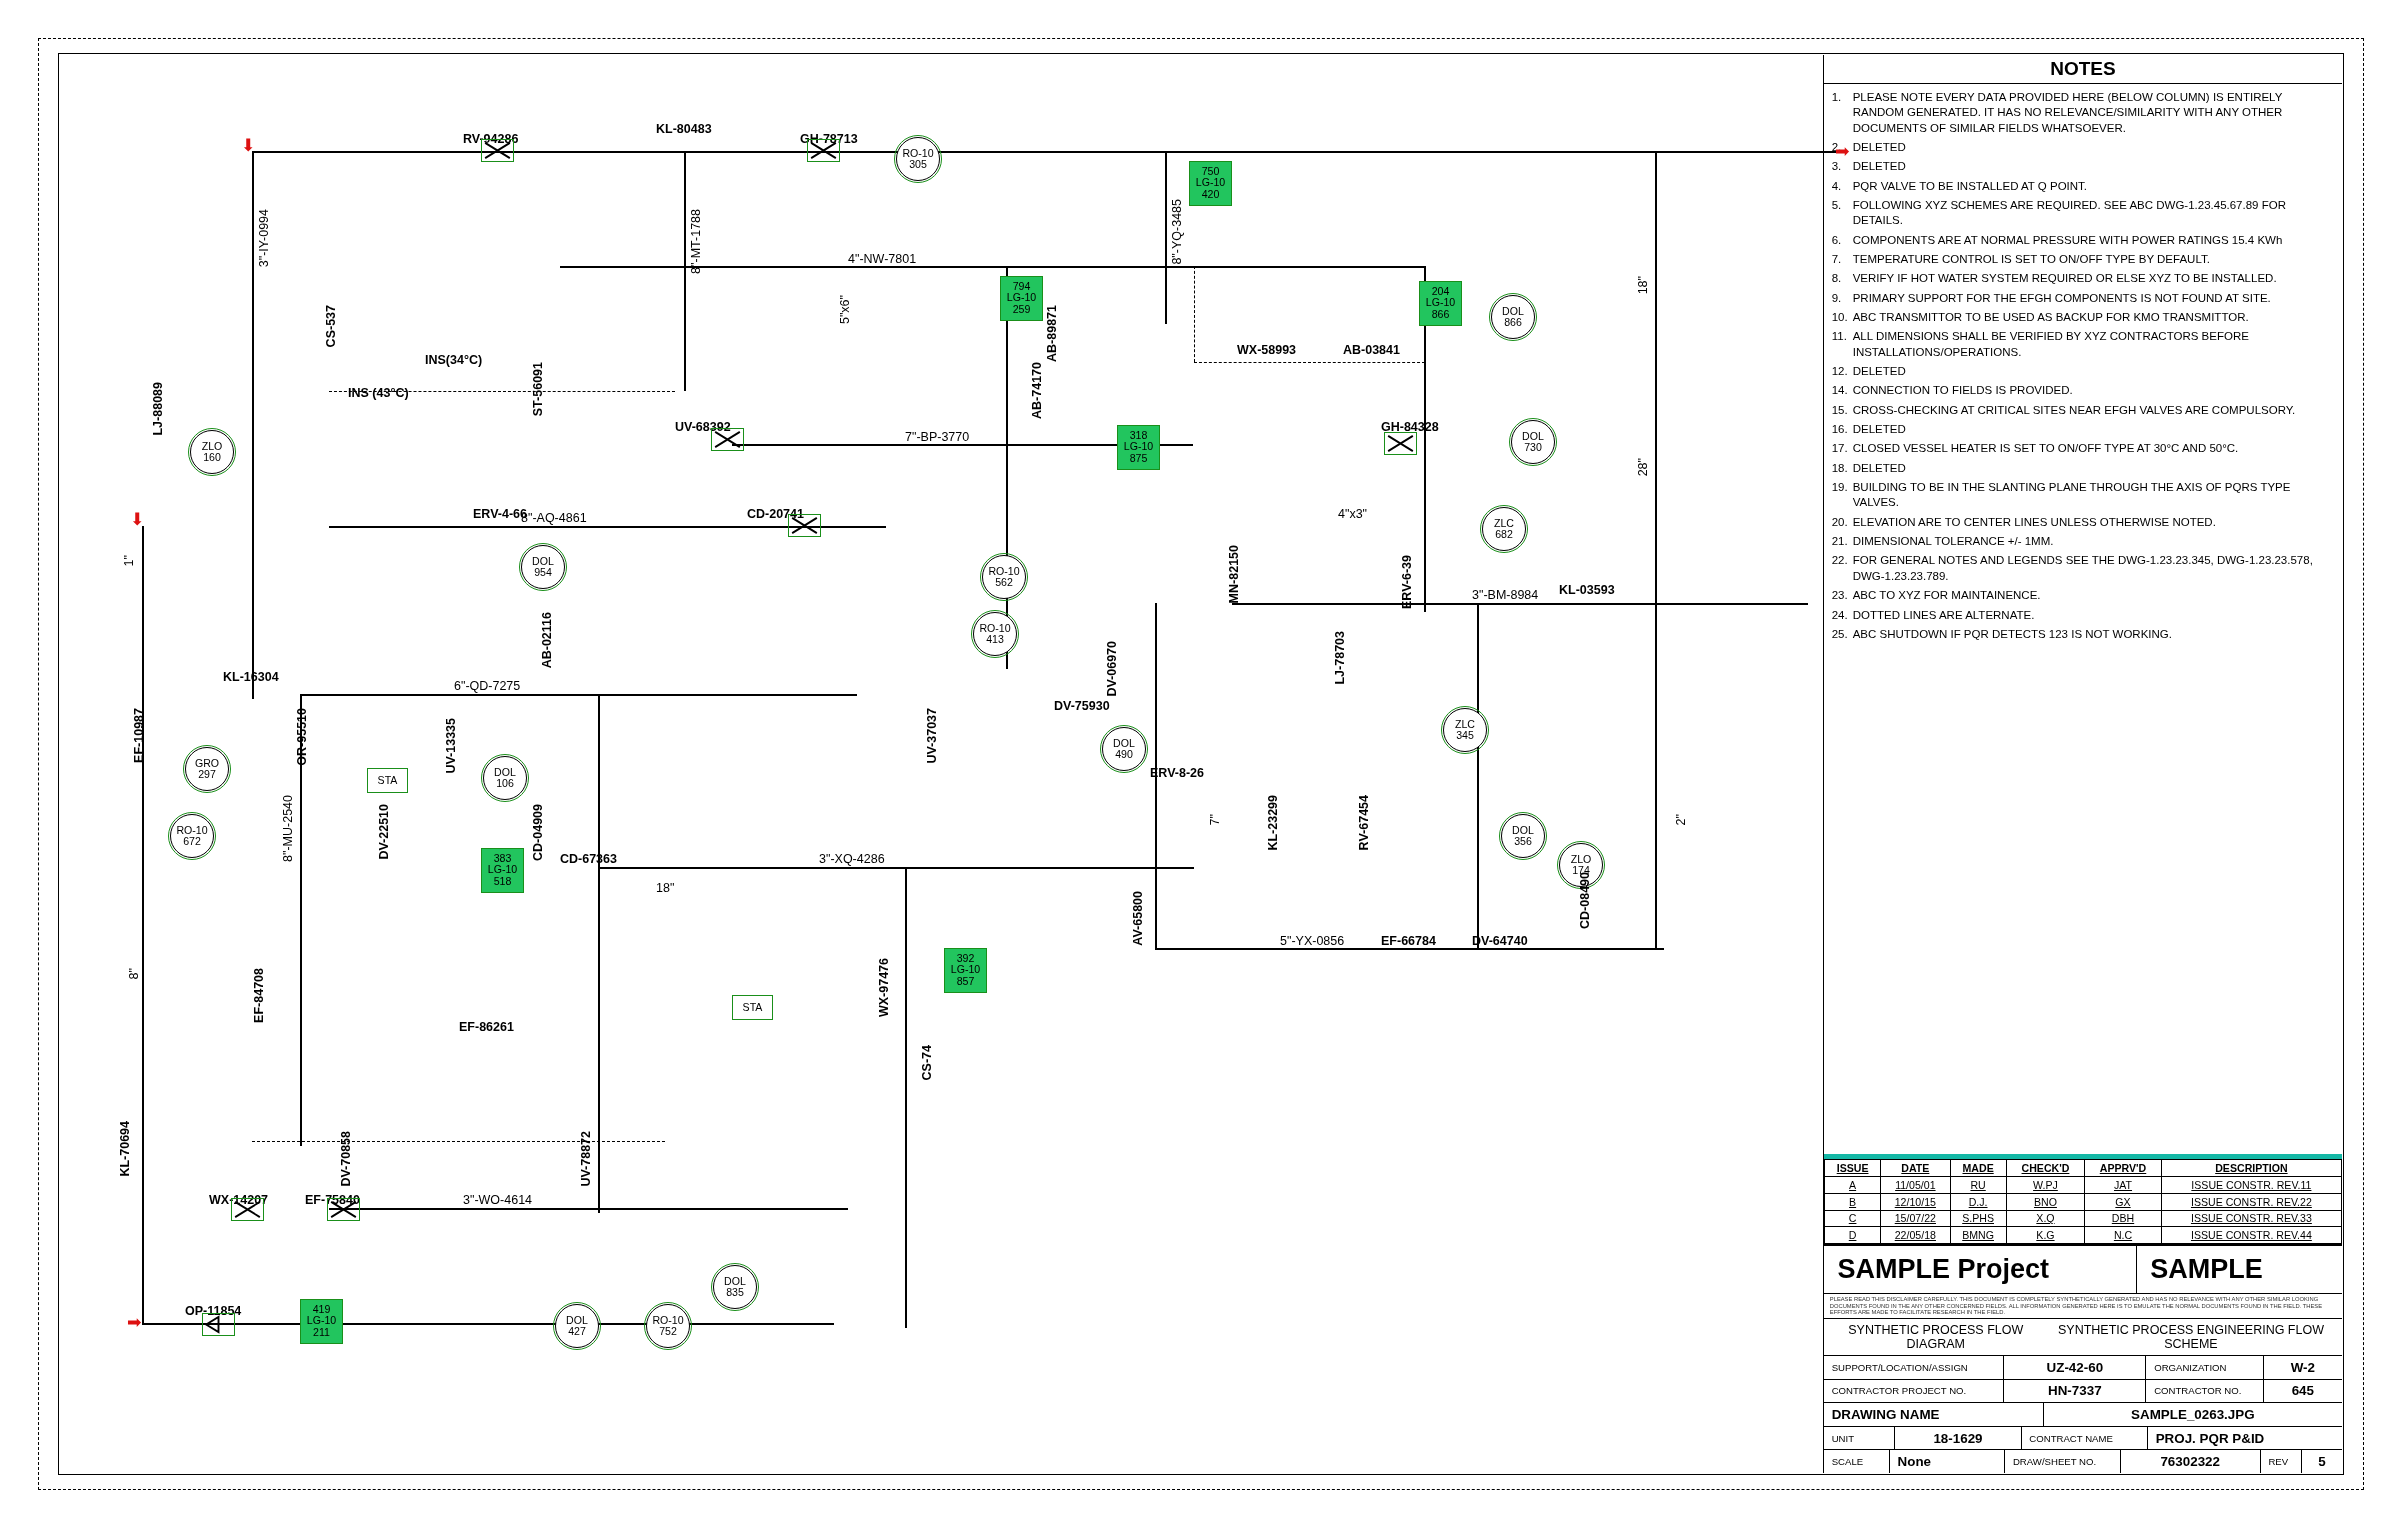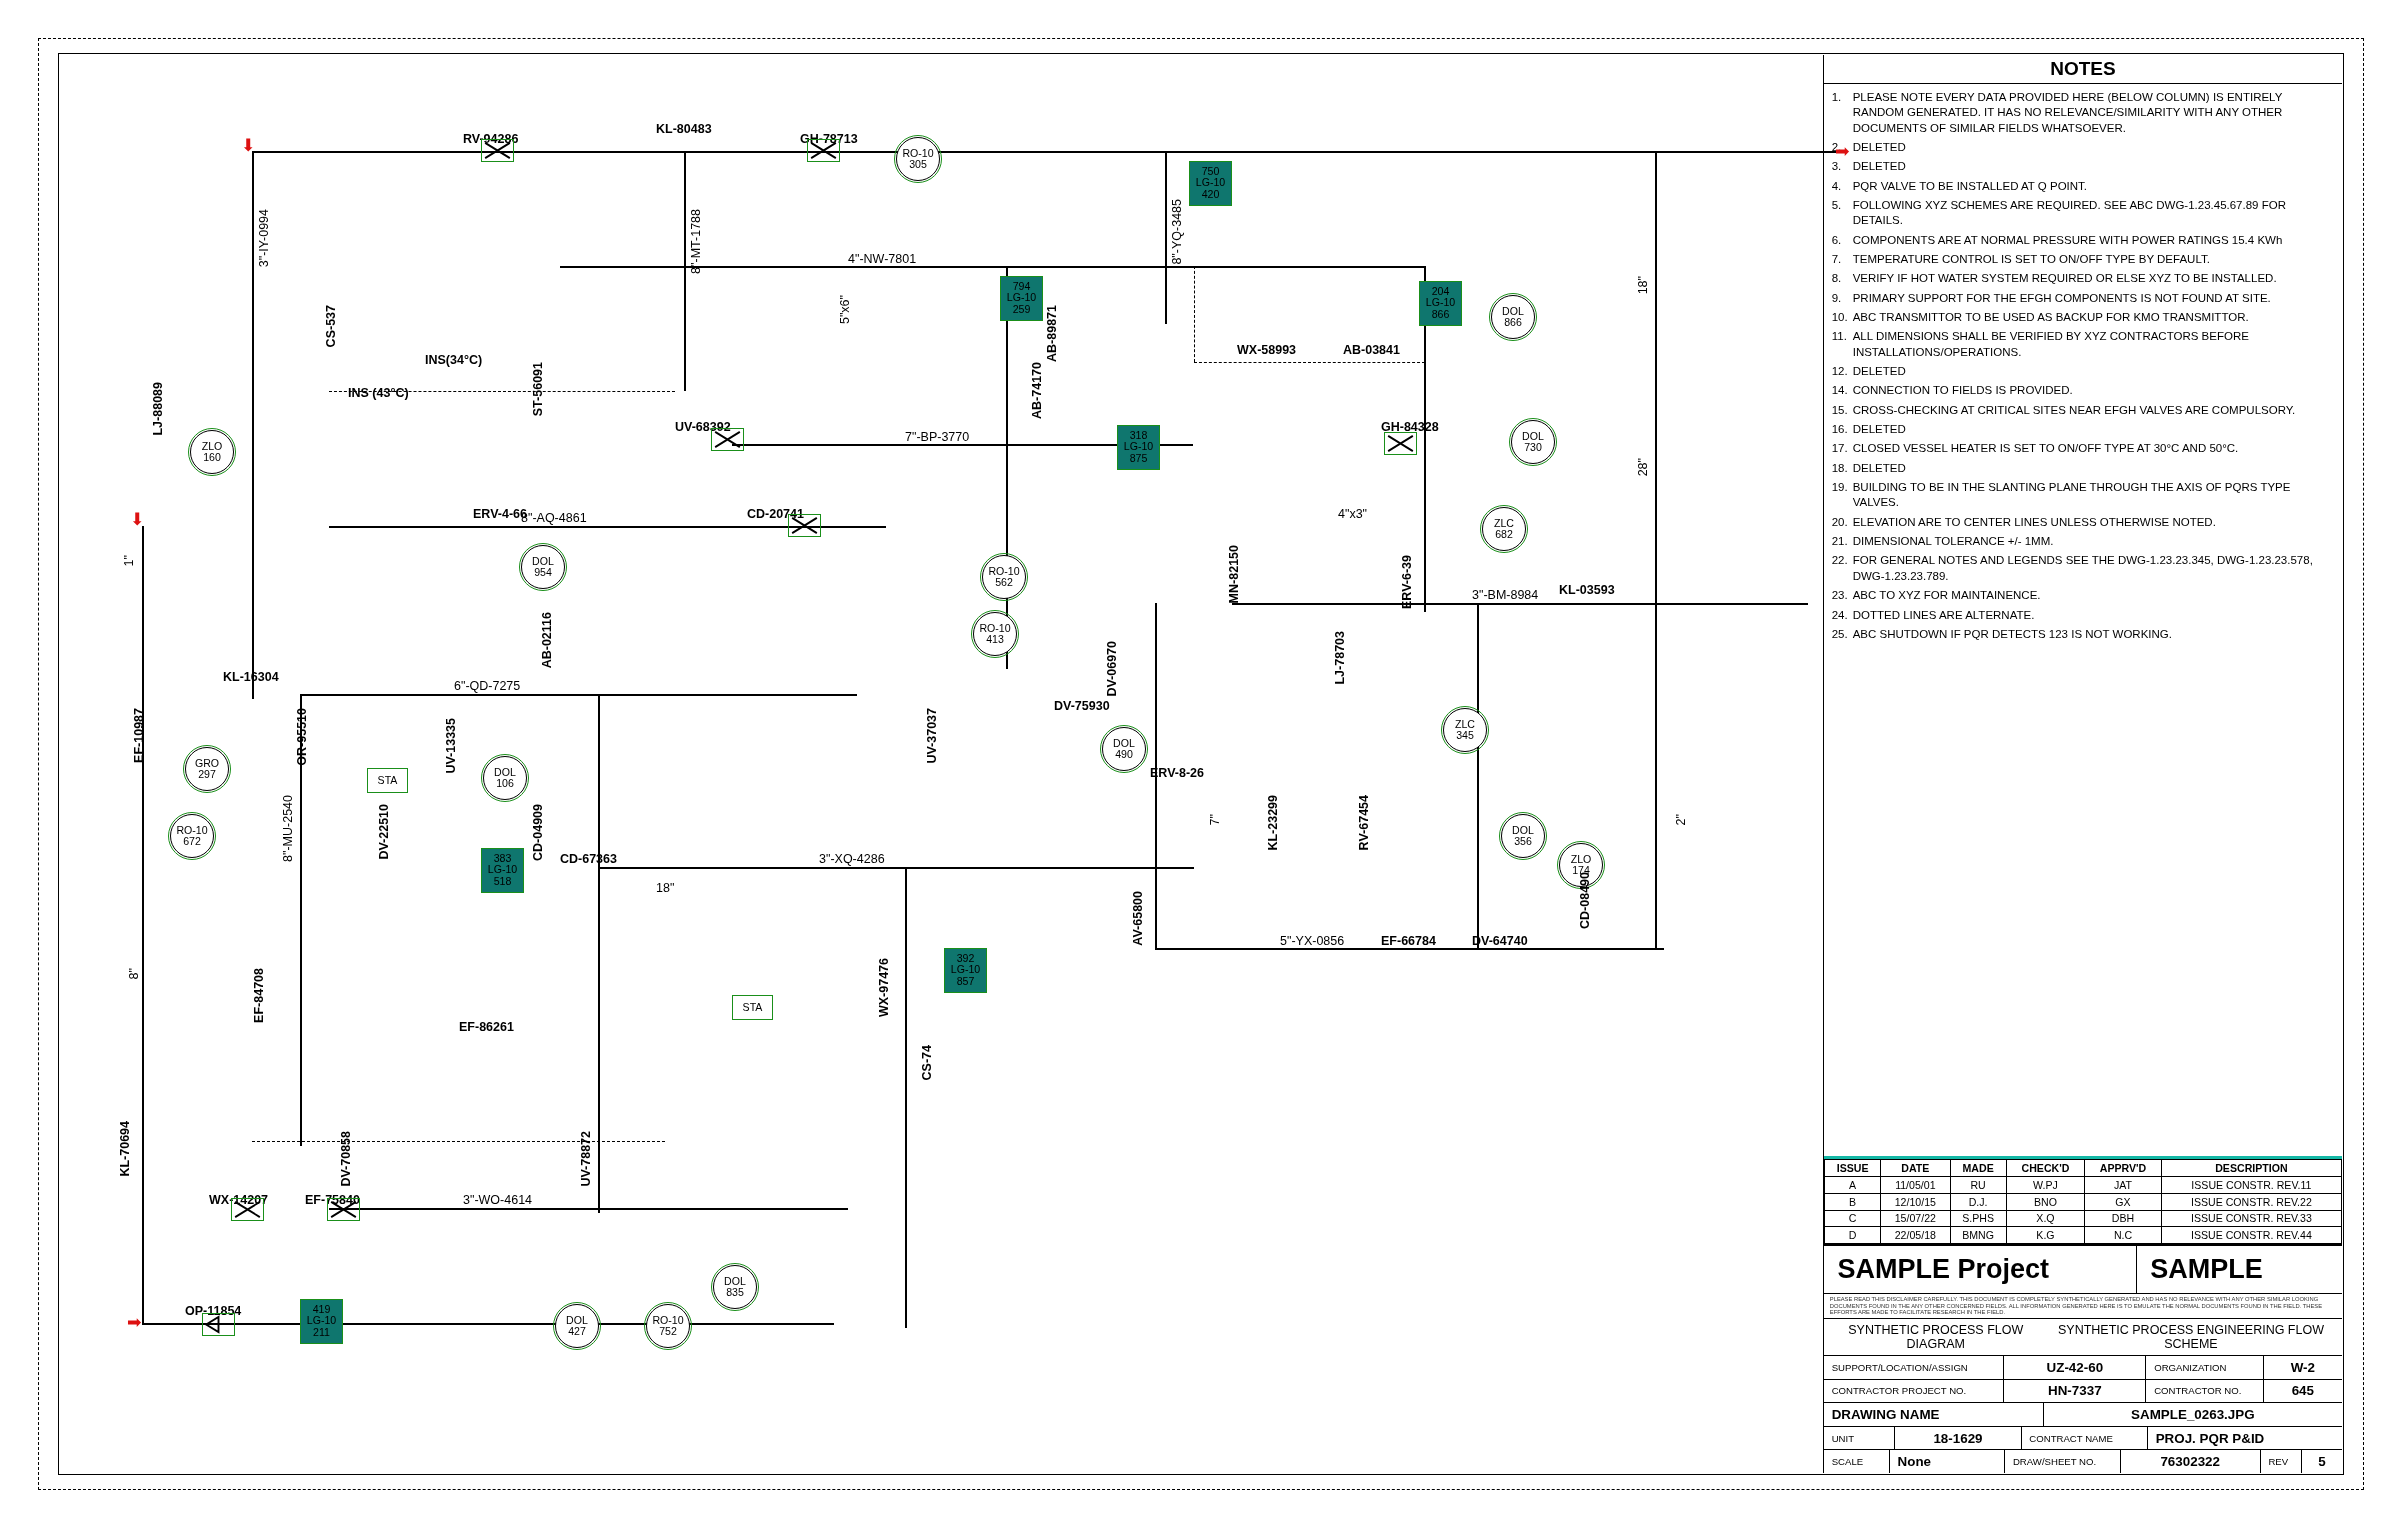--- a/index.html
+++ b/index.html
@@ -5,21 +5,21 @@
   * { box-sizing: border-box; margin: 0; padding: 0; }
   body { font-family: Arial, sans-serif; background: #fff; font-size: 9.6px; }
   .sheet { width: 2402px; height: 1528px; position: relative; background: #fff; }
   .frame-outer { position:absolute; left:38px; top:38px; right:38px; bottom:38px; border:1.9px dashed #000; }
   .frame-inner { position:absolute; left:58px; top:53px; right:58px; bottom:53px; border:1.9px solid #000; }
   .right-panel { position:absolute; right:60px; top:55px; width:519px; bottom:55px; border-left:1.9px solid #000; background:#fff; display:flex; flex-direction:column; }
   .notes-header { text-align:center; font-weight:bold; font-size:19px; border-bottom:1px solid #000; padding:2.9px; }
   .notes-body { font-size:11.5px; padding:5.8px 7.7px; line-height:1.35; flex:1; overflow:hidden; }
   .notes-body .note-row { display:flex; margin-bottom:3.8px; }
   .notes-body .note-num { width:21px; flex-shrink:0; }
-  .rev-table { border-top:3px solid #14b8a6; border-bottom:1px solid #000; }
+  .rev-table { border-top:5px solid #14b8a6; border-bottom:1px solid #000;text-decoration:underline; }
   .rev-table table { width:100%; border-collapse:collapse; font-size:10.6px; }
   .rev-table th, .rev-table td { border:1px solid #000; padding:1.9px 3.8px; text-align:center; }
   .title-block { }
   .tb-row { display:flex; border-top:1px solid #000; }
   .tb-cell { border-right:1px solid #000; padding:3.8px 7.7px; font-size:11.5px; display:flex; align-items:center; }
   .tb-cell:last-child { border-right:none; }
   .tb-label { font-size:9.6px; }
   .tb-value { font-weight:bold; font-size:13.4px; }
   .tb-big { font-size:27px; font-weight:bold; padding:7.7px 13.4px; }
   .tb-sub { font-size:12.5px; text-align:center; padding:3.8px; }
@@ -27,21 +27,21 @@
   
   .diagram { position:absolute; left:60px; top:55px; right:580px; bottom:55px; }
   .pipe { position:absolute; background:#000; }
   .pipe.dash { background:transparent; border-top:1.9px dashed #000; height:0; }
   .pipe.dashv { background:transparent; border-left:1.9px dashed #000; width:0; }
   .arrow { position:absolute; color:#d11; font-size:17.3px; line-height:1; }
   .lbl { position:absolute; font-size:12.5px; white-space:nowrap; }
   .lbl.v { writing-mode:vertical-rl; transform:rotate(180deg); }
   .tag { position:absolute; border:1.9px solid #1a8f1a; padding:1.9px 3.8px; font-size:10.6px; text-align:center; background:#fff; line-height:1.1; }
   .inst { position:absolute; width:44px; height:44px; border:1.9px solid #000; border-radius:50%; font-size:10.6px; display:flex; flex-direction:column; justify-content:center; align-items:center; background:#fff; line-height:1; }
-  .box3 { position:absolute; border:1.9px solid #1a8f1a; background:#0f766e; font-size:10.6px; text-align:center; line-height:1.1; padding:3.8px 5.8px; }
+  .box3 { position:absolute; border:1.9px solid #1a8f1a; background:#22c55e; font-size:10.6px; text-align:center; line-height:1.1; padding:3.8px 5.8px; }
   .valve { position:absolute; width:29px; height:19px; }
   .valve svg { width:100%; height:100%; }
   .eqlbl { position:absolute; font-size:12.5px; font-weight:bold; }
   .eqlbl.v { writing-mode:vertical-rl; transform:rotate(180deg); }
   .gbox { outline:1.9px solid #1a8f1a; outline-offset:1px; }
 </style>
 </head>
 <body>
 
 <div class="sheet">

